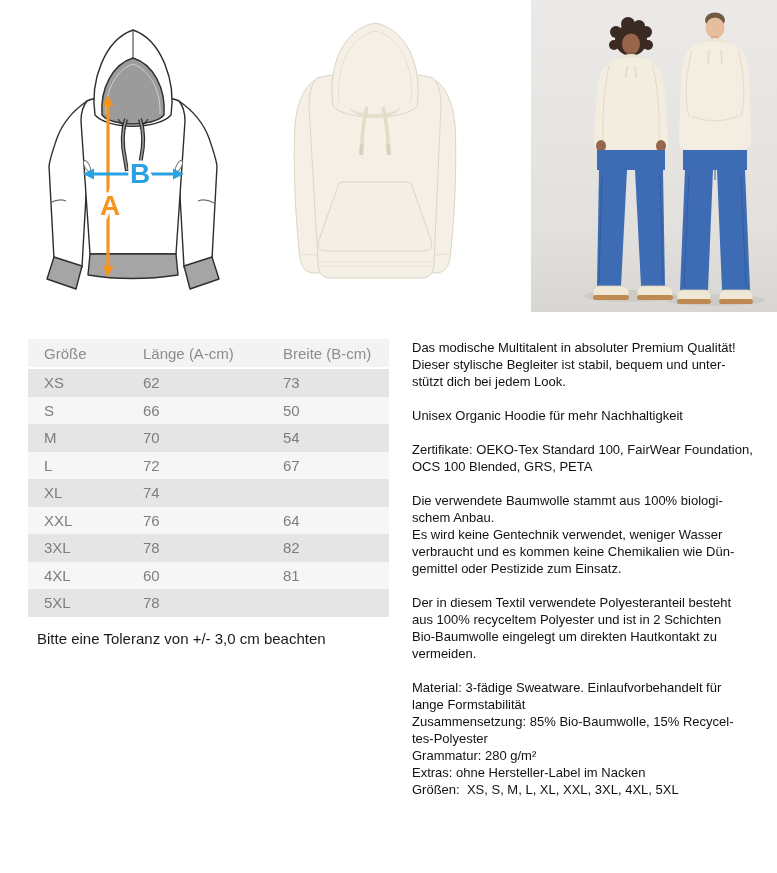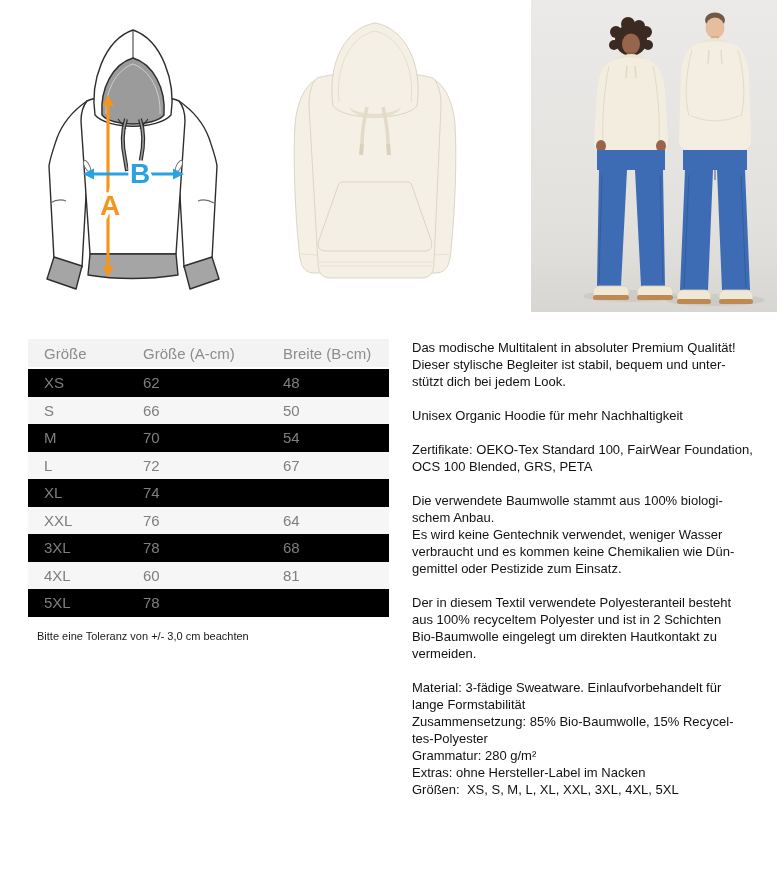--- a/index.html
+++ b/index.html
@@ -6,24 +6,24 @@
   .canvas{position:relative;width:777px;height:873px;background:#ffffff;
           font-family:"Liberation Sans",sans-serif;overflow:hidden;}
   .img-box{position:absolute;}
   .diagram{left:30px;top:18px;width:204px;height:276px;}
   .product{left:255px;top:10px;width:240px;height:295px;}
   .models{left:531px;top:0;width:246px;height:312px;}
   .size-table{position:absolute;left:28px;top:339px;width:361px;font-size:15px;}
   .thead{display:grid;grid-template-columns:99px 140px 1fr;height:28px;background:#F3F3F3;
          color:#8C8C8C;border-bottom:2px solid #fff;}
   .trow{display:grid;grid-template-columns:99px 140px 1fr;height:27.5px;color:#7E7E7E;}
-  .trow.dark{background:#000000;}
+  .trow.dark{background:#e5e5e5;}
   .trow.light{background:#F6F6F6;}
   .tcell{display:flex;align-items:center;padding-left:16px;white-space:nowrap;}
-  .note{position:absolute;left:37px;top:630px;font-size:11px;color:#1A1A1A;white-space:nowrap;}
+  .note{position:absolute;left:37px;top:630px;font-size:15px;color:#1A1A1A;white-space:nowrap;}
   .desc{position:absolute;left:412px;top:339px;width:368px;font-size:13px;line-height:17px;color:#121212;}
   .desc p{margin:0 0 17px 0;white-space:pre-wrap;}
   svg{display:block;}
 </style>
 </head>
 <body>
 
 <div class="canvas">
 
   <div class="img-box diagram">
@@ -168,28 +168,28 @@
           <rect x="188" y="290" width="34" height="12" rx="6" fill="#EFE8D7" stroke="#D8CFBA" stroke-width="0.8"></rect>
           <rect x="188" y="299" width="34" height="5" rx="2.5" fill="#BE8A52"></rect>
         </g>
       </g>
     </svg>
   </div>
 
   <div class="size-table">
     <div class="thead">
       <div class="tcell">Größe</div>
-      <div class="tcell">Größe (A-cm)</div>
+      <div class="tcell">Länge (A-cm)</div>
       <div class="tcell">Breite (B-cm)</div>
     </div>
     <div>
         <div class="trow dark">
           <div class="tcell">XS</div>
           <div class="tcell">62</div>
-          <div class="tcell">48</div>
+          <div class="tcell">73</div>
         </div>
         <div class="trow light">
           <div class="tcell">S</div>
           <div class="tcell">66</div>
           <div class="tcell">50</div>
         </div>
         <div class="trow dark">
           <div class="tcell">M</div>
           <div class="tcell">70</div>
           <div class="tcell">54</div>
@@ -204,21 +204,21 @@
           <div class="tcell">74</div>
         </div>
         <div class="trow light">
           <div class="tcell">XXL</div>
           <div class="tcell">76</div>
           <div class="tcell">64</div>
         </div>
         <div class="trow dark">
           <div class="tcell">3XL</div>
           <div class="tcell">78</div>
-          <div class="tcell">68</div>
+          <div class="tcell">82</div>
         </div>
         <div class="trow light">
           <div class="tcell">4XL</div>
           <div class="tcell">60</div>
           <div class="tcell">81</div>
         </div>
         <div class="trow dark">
           <div class="tcell">5XL</div>
           <div class="tcell">78</div>
         </div>

